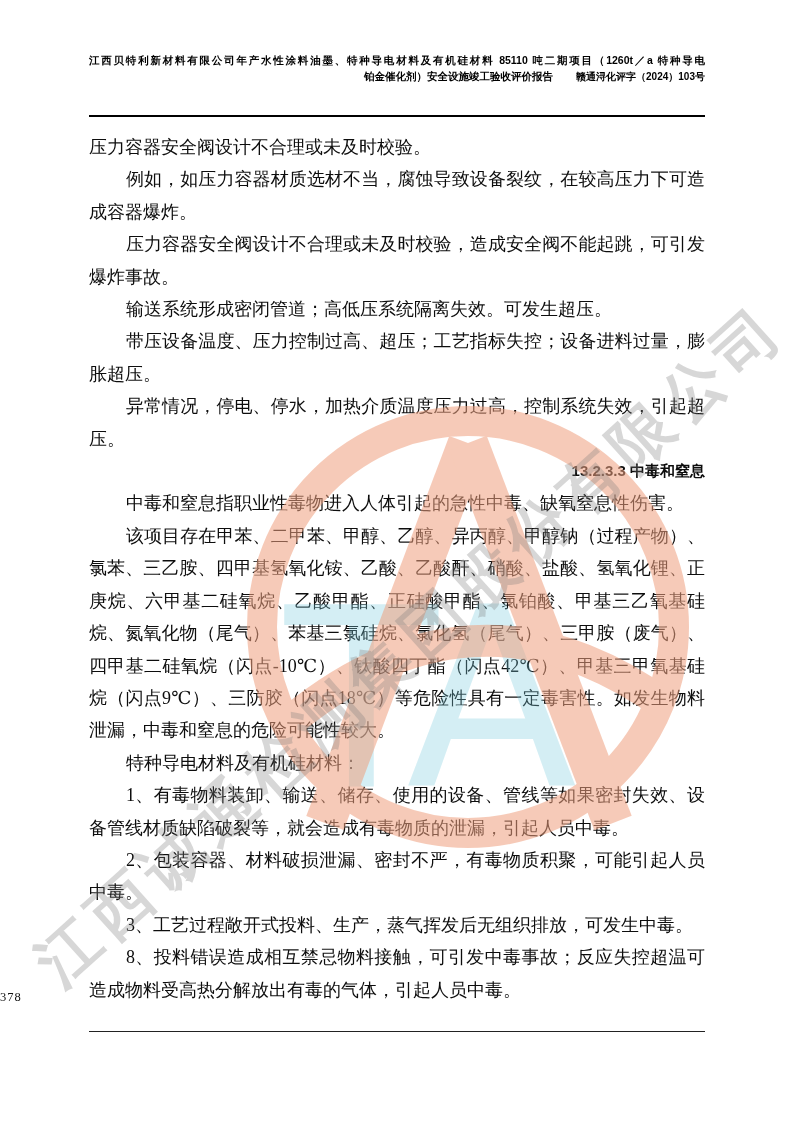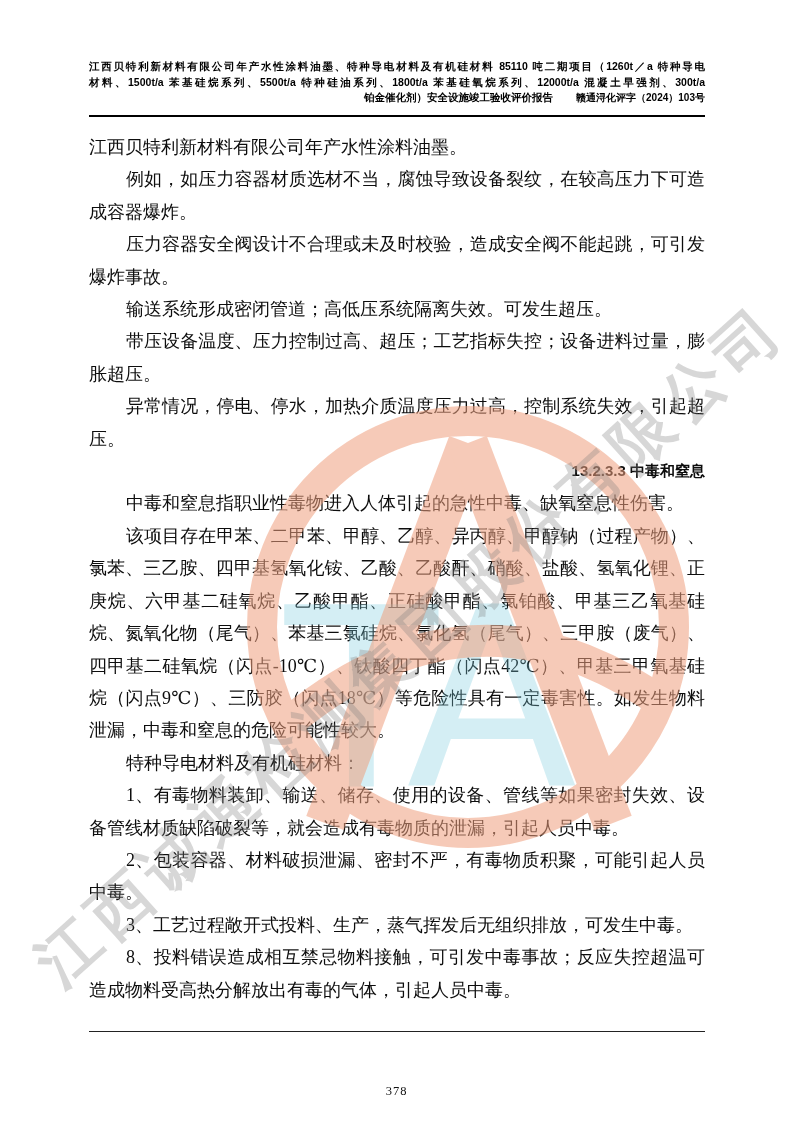--- a/index.html
+++ b/index.html
@@ -7,21 +7,21 @@
     width:793px;height:1122px;position:relative;background:#ffffff;
     font-family:"Liberation Serif","DejaVu Serif",serif;color:#111;
     overflow:hidden;
   }
   .page{position:absolute;inset:0;}
 
   
   .header{
     position:absolute;left:89px;top:53px;width:616px;z-index:1;
     font-family:"Liberation Sans","DejaVu Sans",sans-serif;
-    font-weight:bold;font-size:10.5px;line-height:15.5px;color:#000;margin-top:6px;
+    font-weight:bold;font-size:10.5px;line-height:15.5px;color:#000;
   }
   .header .hline{text-align:justify;text-align-last:justify;}
   .header .hline3{display:flex;justify-content:flex-end;align-items:flex-end;gap:23px;}
   .header .doc-number{font-size:10px;font-weight:bold;white-space:nowrap;}
   .header-divider{
     position:absolute;left:89px;top:115px;width:616px;height:0;
     border-top:2px solid #000;z-index:1;
   }
 
   
@@ -36,21 +36,21 @@
     font-family:"Liberation Sans","DejaVu Sans",sans-serif;
     font-weight:bold;font-size:15px;text-indent:0;text-align:right;
   }
 
   
   .footer-divider{
     position:absolute;left:89px;top:1031px;width:616px;height:0;
     border-top:1.5px solid #222;z-index:1;
   }
   .page-number{
-    position:absolute;left:0;top:1084px;width:100%;text-align:center;
+    position:absolute;left:0;top:990px;width:100%;text-align:left;
     font-size:12.5px;color:#111;z-index:1;letter-spacing:1px;
   }
 
   
   .wm{position:absolute;pointer-events:none;}
   .wm-blue{
     left:285px;top:575px;z-index:2;
     font-family:"DejaVu Sans","Liberation Sans",sans-serif;
     font-weight:normal;font-size:250px;line-height:1;
     letter-spacing:-12px;color:rgba(125,203,222,0.33);
@@ -77,30 +77,29 @@
       <path d="M243 58 L100 438" stroke-width="40"></path>
       <path d="M243 58 L388 438" stroke-width="40"></path>
       <path d="M55 345 Q245 180 440 320" stroke-width="32"></path>
     </g>
   </svg>
 
   <div class="wm wm-gray">江西诚通检测集团股份有限公司</div>
 
   <div class="header">
     <div class="hline">江西贝特利新材料有限公司年产水性涂料油墨、特种导电材料及有机硅材料 85110 吨二期项目（1260t／a 特种导电</div>
-    <div class="hline">材料、1500t/a 苯基硅烷系列、5500t/a 特种硅油系列、1800t/a 苯基硅氧烷系列、12000t/a 混凝土早强剂、300t/a</div>
     <div class="hline3">
       <span>铂金催化剂）安全设施竣工验收评价报告</span>
       <span class="doc-number">赣通浔化评字（2024）103号</span>
     </div>
   </div>
   <div class="header-divider"></div>
 
   <div class="doc-body">
-      <p class="para flush">江西贝特利新材料有限公司年产水性涂料油墨。</p>
+      <p class="para flush">压力容器安全阀设计不合理或未及时校验。</p>
       <p class="para indent">例如，如压力容器材质选材不当，腐蚀导致设备裂纹，在较高压力下可造成容器爆炸。</p>
       <p class="para indent">压力容器安全阀设计不合理或未及时校验，造成安全阀不能起跳，可引发爆炸事故。</p>
       <p class="para indent">输送系统形成密闭管道；高低压系统隔离失效。可发生超压。</p>
       <p class="para indent">带压设备温度、压力控制过高、超压；工艺指标失控；设备进料过量，膨胀超压。</p>
       <p class="para indent">异常情况，停电、停水，加热介质温度压力过高，控制系统失效，引起超压。</p>
       <p class="para heading">13.2.3.3 中毒和窒息</p>
       <p class="para indent">中毒和窒息指职业性毒物进入人体引起的急性中毒、缺氧窒息性伤害。</p>
       <p class="para indent">该项目存在甲苯、二甲苯、甲醇、乙醇、异丙醇、甲醇钠（过程产物）、氯苯、三乙胺、四甲基氢氧化铵、乙酸、乙酸酐、硝酸、盐酸、氢氧化锂、正庚烷、六甲基二硅氧烷、乙酸甲酯、正硅酸甲酯、氯铂酸、甲基三乙氧基硅烷、氮氧化物（尾气）、苯基三氯硅烷、氯化氢（尾气）、三甲胺（废气）、四甲基二硅氧烷（闪点-10℃）、钛酸四丁酯（闪点42℃）、甲基三甲氧基硅烷（闪点9℃）、三防胶（闪点18℃）等危险性具有一定毒害性。如发生物料泄漏，中毒和窒息的危险可能性较大。</p>
       <p class="para indent">特种导电材料及有机硅材料：</p>
       <p class="para indent">1、有毒物料装卸、输送、储存、使用的设备、管线等如果密封失效、设备管线材质缺陷破裂等，就会造成有毒物质的泄漏，引起人员中毒。</p>

